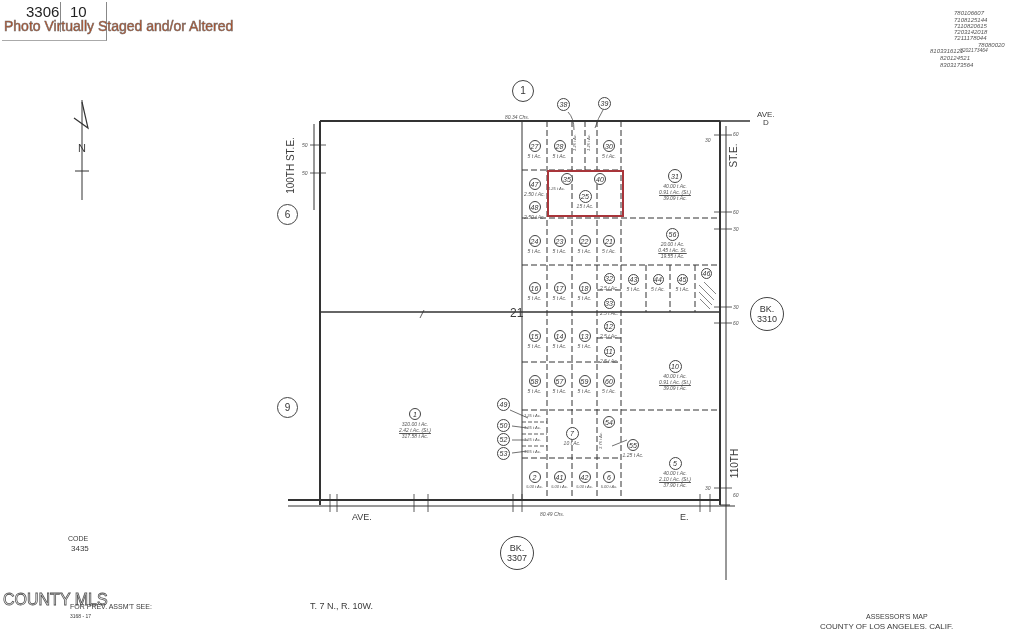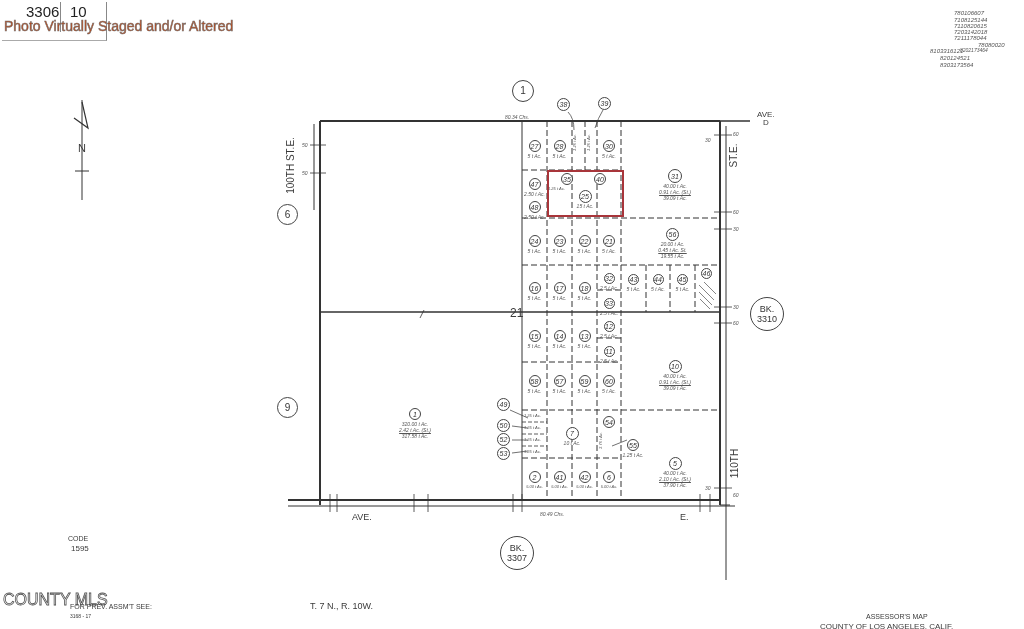--- a/index.html
+++ b/index.html
@@ -211,19 +211,19 @@
 <div class="t sm" style="left:592px;top:438px;transform:rotate(-90deg);font-size:4px;">3.75 t Ac.</div>
 <div class="parcel" style="left:620px;top:434px;width:26px;"><span class="circ" style="width:12px;height:12px;line-height:11px;">55</span><span class="sm">1.25 t Ac.</span></div>
 <div class="parcel" style="left:640px;top:452px;width:70px;"><span class="circ" style="width:13px;height:13px;line-height:12px;">5</span><span class="sm">40.00 t Ac.</span><span class="sm" style="text-decoration:underline;">2.10 t Ac. (St.)</span><span class="sm">37.90 t Ac.</span></div>
 
 <div class="parcel" style="left:522px;top:466px;width:25px;"><span class="circ" style="width:12px;height:12px;line-height:11px;">2</span><span class="sm" style="font-size:4px;">5.00 t Ac.</span></div>
 <div class="parcel" style="left:547px;top:466px;width:25px;"><span class="circ" style="width:12px;height:12px;line-height:11px;">41</span><span class="sm" style="font-size:4px;">5.00 t Ac.</span></div>
 <div class="parcel" style="left:572px;top:466px;width:25px;"><span class="circ" style="width:12px;height:12px;line-height:11px;">42</span><span class="sm" style="font-size:4px;">5.00 t Ac.</span></div>
 <div class="parcel" style="left:597px;top:466px;width:24px;"><span class="circ" style="width:12px;height:12px;line-height:11px;">6</span><span class="sm" style="font-size:4px;">5.00 t Ac.</span></div>
 
 <div class="t" style="left:68px;top:535px;font-size:7px;">CODE</div>
-<div class="t" style="left:71px;top:544px;font-size:8px;">1595</div>
+<div class="t" style="left:71px;top:544px;font-size:8px;">3435</div>
 <div class="watermark" style="left:3px;top:591px;font-size:16px;-webkit-text-stroke:0.8px #555;color:#fff;">COUNTY MLS</div>
 <div class="t" style="left:70px;top:603px;font-size:7px;">FOR PREV. ASSM'T SEE:</div>
 <div class="t" style="left:70px;top:613px;font-size:5px;">3168 - 17</div>
 <div class="t" style="left:310px;top:601px;font-size:9px;">T. 7 N., R. 10W.</div>
 <div class="t" style="left:866px;top:613px;font-size:7px;">ASSESSOR'S MAP</div>
 <div class="t" style="left:820px;top:622px;font-size:8px;">COUNTY OF LOS ANGELES, CALIF.</div>
 
 </body></html>

